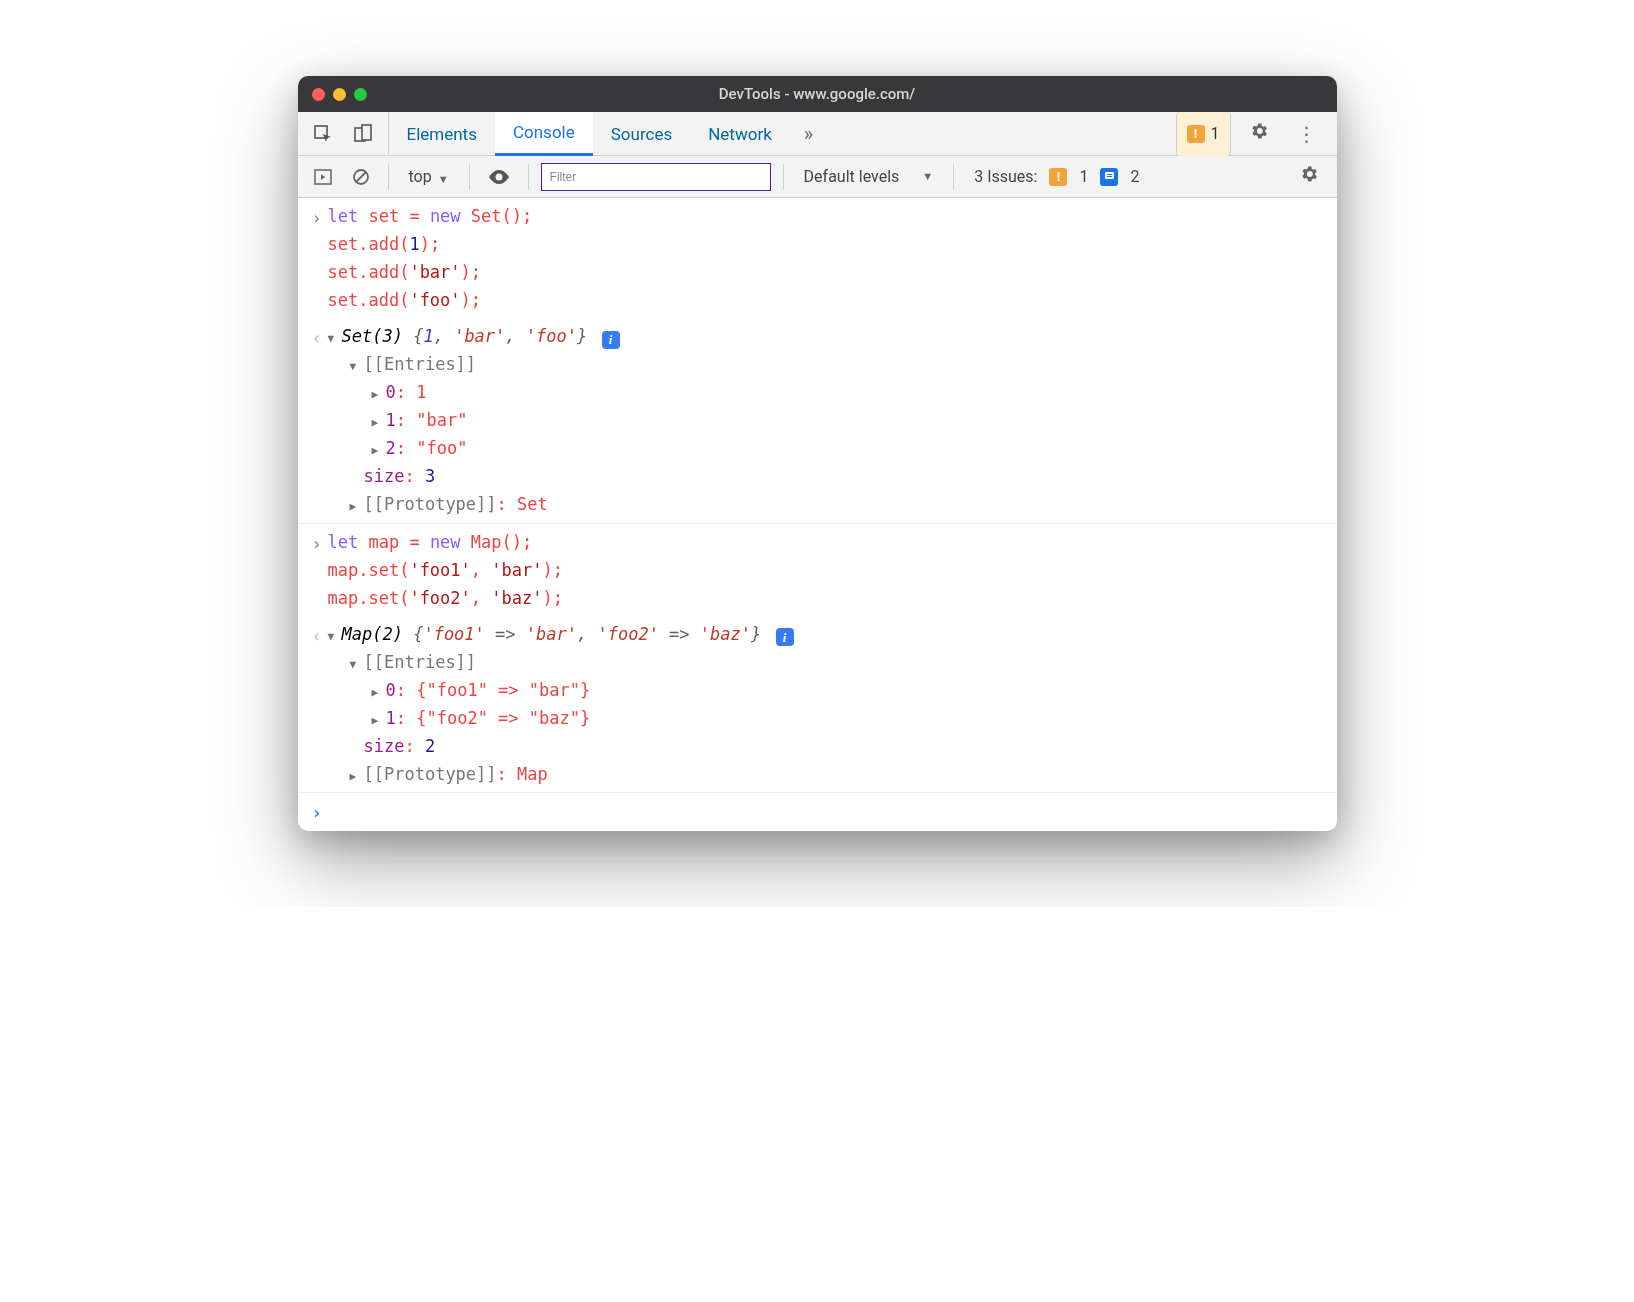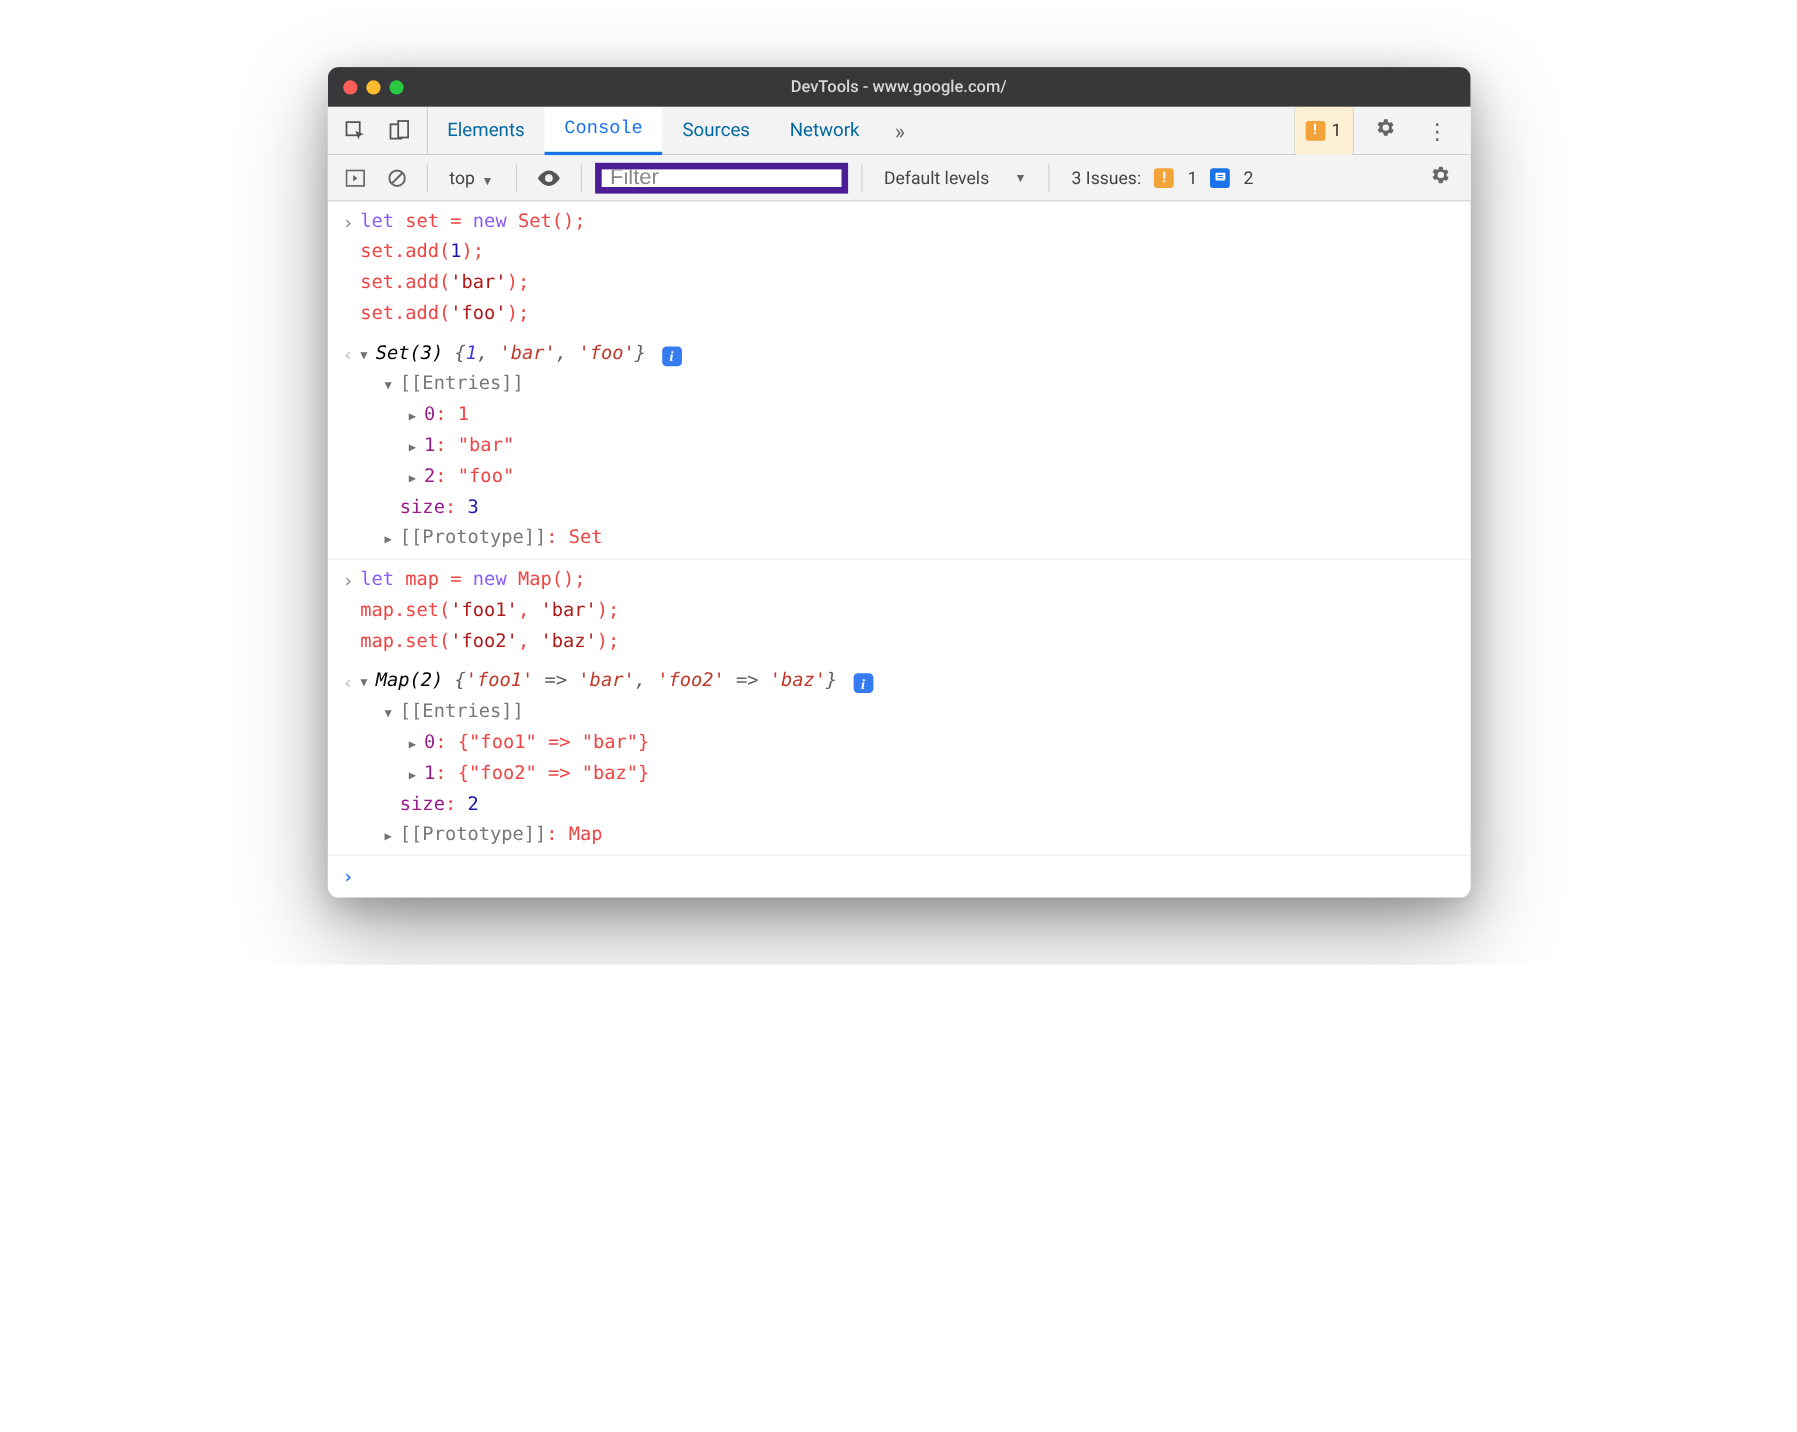--- a/index.html
+++ b/index.html
@@ -3,21 +3,21 @@
 <meta charset="utf-8">
 <style>
   * { box-sizing: border-box; margin: 0; padding: 0; }
   body {
     font-family: -apple-system, BlinkMacSystemFont, "Segoe UI", Roboto, sans-serif;
     background: #fff;
     padding: 60px;
   }
   .window {
     width: 1039px;
-    margin: 1px auto;
+    margin: 16px auto;
     border-radius: 10px;
     overflow: hidden;
     box-shadow: 0 30px 80px rgba(0,0,0,0.35), 0 10px 30px rgba(0,0,0,0.2);
     background: #fff;
   }
   .titlebar {
     background: #38383a;
     height: 36px;
     display: flex;
     align-items: center;
@@ -42,21 +42,21 @@
     width: 22px; height: 22px; display: inline-flex;
     align-items: center; justify-content: center; color: #555;
   }
   .tabs { display: flex; align-items: stretch; border-left: 1px solid #d0d0d0; }
   .tab {
     padding: 0 18px; display: flex; align-items: center;
     color: #0369a1; font-size: 17px; height: 44px; cursor: pointer;
   }
   .tab.active {
     color: #1a73e8; border-bottom: 3px solid #1a73e8;
-    background: #fff; margin-bottom: -1px; font-family: Liberation Mono, monospace;
+    background: #fff; margin-bottom: -1px;
   }
   .tab-more { padding: 0 14px; color: #666; font-size: 20px; cursor: pointer; display:flex;align-items:center;}
   .tabbar-right { margin-left: auto; display: flex; align-items: center; gap: 10px; padding-right: 10px; }
   .warn-badge {
     display: inline-flex; align-items: center; gap: 6px;
     background: #fdf0d5; padding: 4px 10px; border-radius: 4px;
     font-size: 16px; color: #333; border-left: 1px solid #d0d0d0;
     border-right: 1px solid #d0d0d0; height: 44px;
   }
   .warn-sq {
@@ -72,22 +72,22 @@
     padding: 0 10px; gap: 8px;
   }
   .tool-icon { color: #666; padding: 4px 6px; display:inline-flex;align-items:center;justify-content:center;}
   .divider { width: 1px; height: 26px; background: #d0d0d0; margin: 0 4px;}
   .context-sel {
     display: inline-flex; align-items: flex-end; gap: 6px;
     color: #444; font-size: 16px; padding: 2px 8px; cursor: pointer;
   }
   .eye { color: #555; font-size:18px;}
   .filter-input {
-    border: 6px solid #4c1d95; background: #fff; height: 28px;
-    font-size: 20px; padding: 0 8px; width: 230px;
+    border: 1px solid #4c1d95; background: #fff; height: 28px;
+    font-size: 12px; padding: 0 8px; width: 230px;
   }
   .filter-input::placeholder { color: #888; }
   .levels-sel {
     display: inline-flex; align-items: center; gap: 23px;
     color: #444; font-size: 16px; padding: 2px 8px; cursor: pointer;
   }
   .issues {
     display: inline-flex; align-items: center; gap: 12px;
     color: #444; font-size: 16px; padding: 2px 8px;
   }

